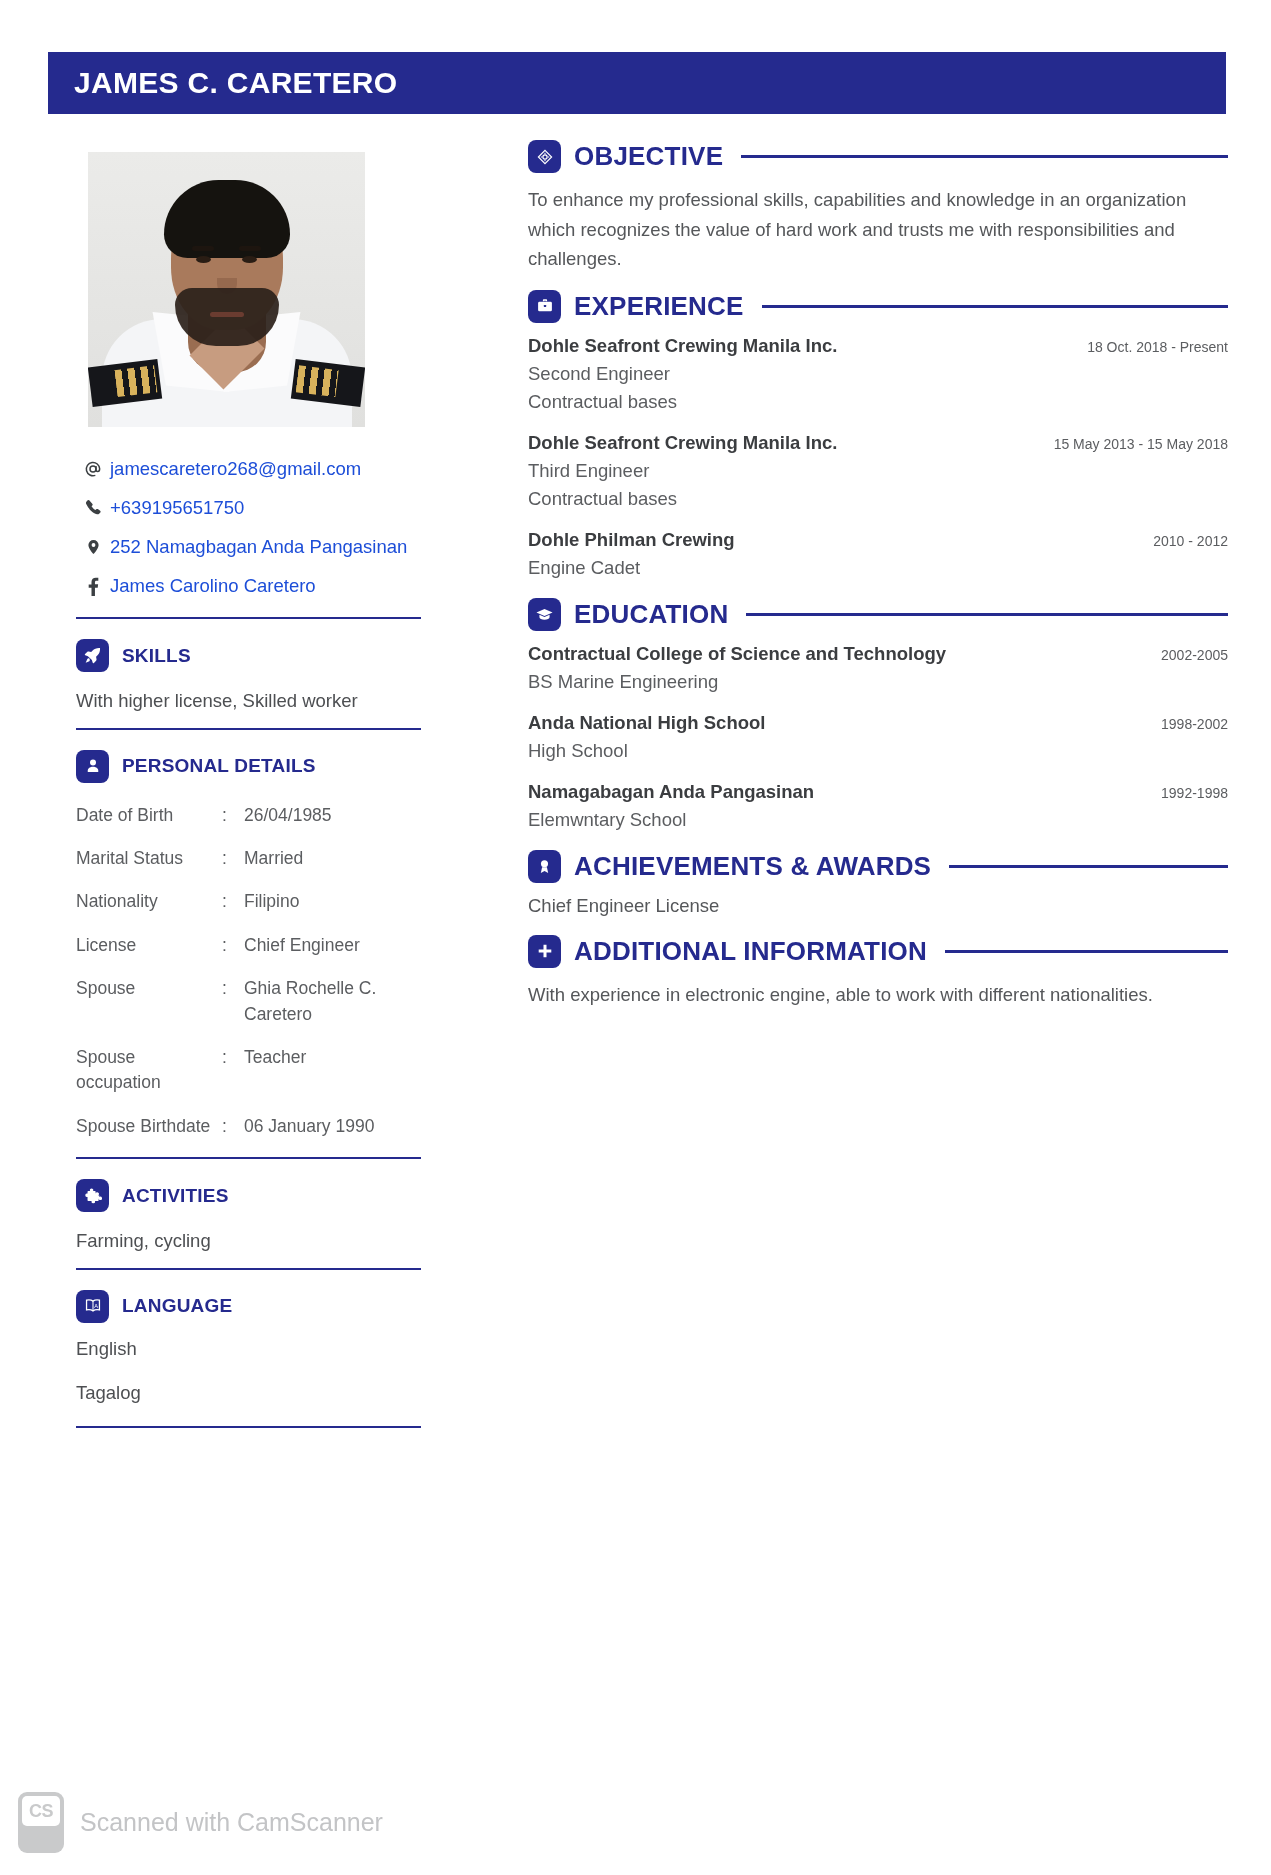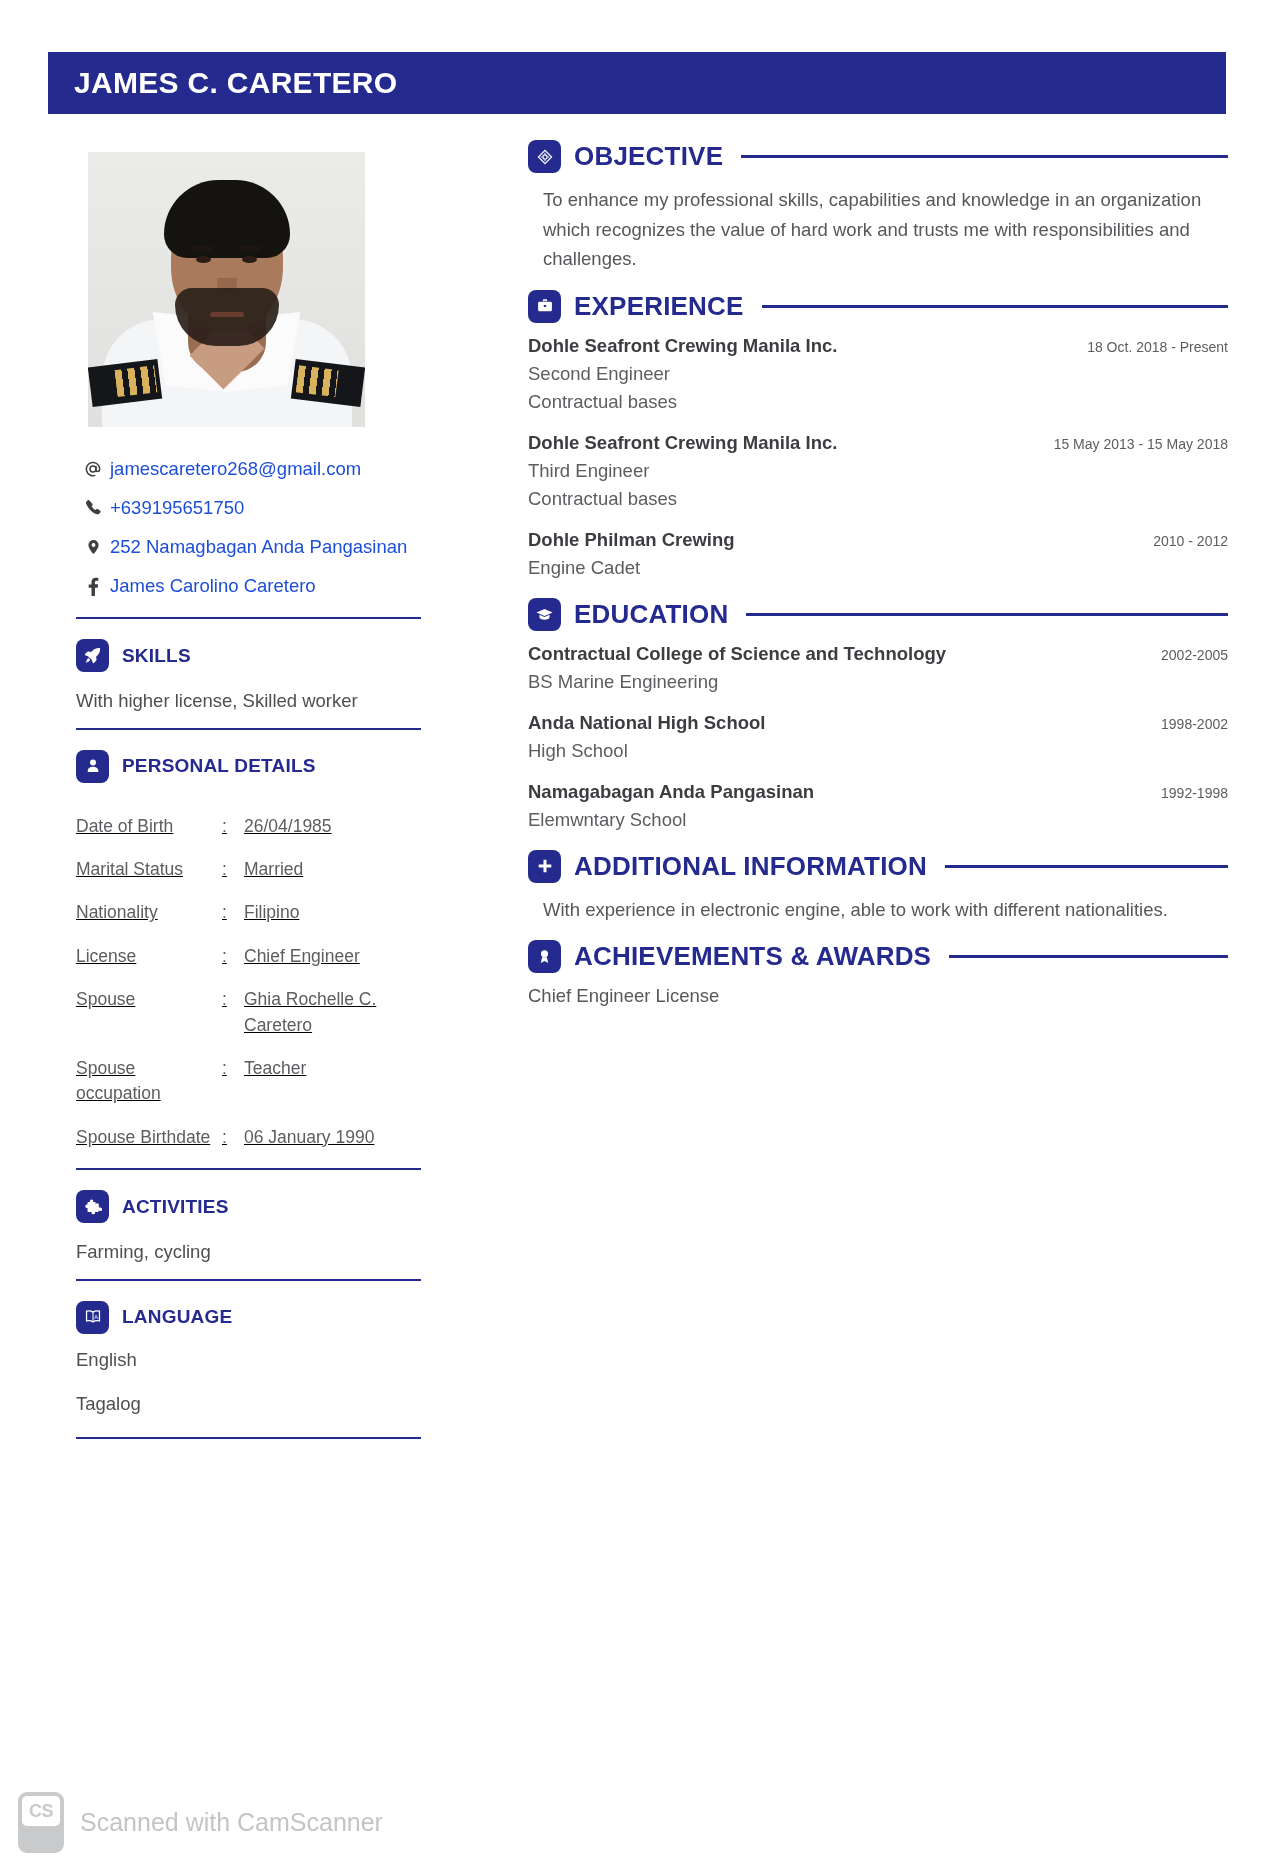--- a/index.html
+++ b/index.html
@@ -178,21 +178,21 @@
   }
   .sec-body { margin-top: 15px; }
   .body-line {
     font-size: 18.5px;
     color: #4d4f52;
     line-height: 1.55;
   }
   .lang-line { font-size: 18.5px; color: #4d4f52; margin-bottom: 22px; }
 
   
-  .pd { margin-top: 31px; text-decoration: underline; }
+  .pd { margin-top: 20px; }
   .pd-row {
     display: flex;
     font-size: 17.5px;
     color: #5b5d60;
     margin-bottom: 18px;
     line-height: 1.45;
   }
   .pd-label { width: 146px; flex: 0 0 146px; }
   .pd-colon { width: 22px; flex: 0 0 22px; }
   .pd-value { flex: 1; }
@@ -215,21 +215,21 @@
   .r-line {
     flex: 1;
     height: 3px;
     background: #252a8e;
     margin-left: 18px;
   }
   .r-para {
     font-size: 18.5px;
     color: #55575a;
     line-height: 1.6;
-    margin: 0 0 16px 15px;
+    margin: 0 0 16px 0;
   }
   .entry { margin-bottom: 19px; }
   .entry-top {
     display: flex;
     align-items: baseline;
     justify-content: space-between;
     gap: 25px;
   }
   .entry-title {
     font-size: 18.5px;
@@ -534,42 +534,42 @@
           <span class="entry-title">Namagabagan Anda Pangasinan</span>
           <span class="entry-date">1992-1998</span>
         </div>
         <div class="entry-sub">Elemwntary School</div>
       </div>
     </div>
 
     <div class="r-sec">
       <div class="r-head">
         <span class="badge">
-          <svg width="18" height="18" viewBox="0 0 24 24" fill="#fff">
-            <path d="M10 3.6h4v6.4h6.4v4H14v6.4h-4V14H3.6v-4H10z"></path>
-          </svg>
-        </span>
-        <span class="r-title">ADDITIONAL INFORMATION</span>
+          <svg width="17" height="17" viewBox="0 0 24 24" fill="#fff">
+            <circle cx="12" cy="8.2" r="5"></circle>
+            <path d="M8.6 13.2 6.8 21l5.2-2.6L17.2 21l-1.8-7.8z"></path>
+          </svg>
+        </span>
+        <span class="r-title">ACHIEVEMENTS &amp; AWARDS</span>
         <span class="r-line"></span>
       </div>
-      <p class="r-para">With experience in electronic engine, able to work with different nationalities.</p>
+      <div class="r-simple">Chief Engineer License</div>
     </div>
 
     <div class="r-sec">
       <div class="r-head">
         <span class="badge">
-          <svg width="17" height="17" viewBox="0 0 24 24" fill="#fff">
-            <circle cx="12" cy="8.2" r="5"></circle>
-            <path d="M8.6 13.2 6.8 21l5.2-2.6L17.2 21l-1.8-7.8z"></path>
-          </svg>
-        </span>
-        <span class="r-title">ACHIEVEMENTS &amp; AWARDS</span>
+          <svg width="18" height="18" viewBox="0 0 24 24" fill="#fff">
+            <path d="M10 3.6h4v6.4h6.4v4H14v6.4h-4V14H3.6v-4H10z"></path>
+          </svg>
+        </span>
+        <span class="r-title">ADDITIONAL INFORMATION</span>
         <span class="r-line"></span>
       </div>
-      <div class="r-simple">Chief Engineer License</div>
+      <p class="r-para">With experience in electronic engine, able to work with different nationalities.</p>
     </div>
   </div>
 
   <div class="cam">
     <span class="cam-logo">
       <span class="cam-inner">CS</span>
     </span>
     <span class="cam-txt">Scanned with CamScanner</span>
   </div>
 

